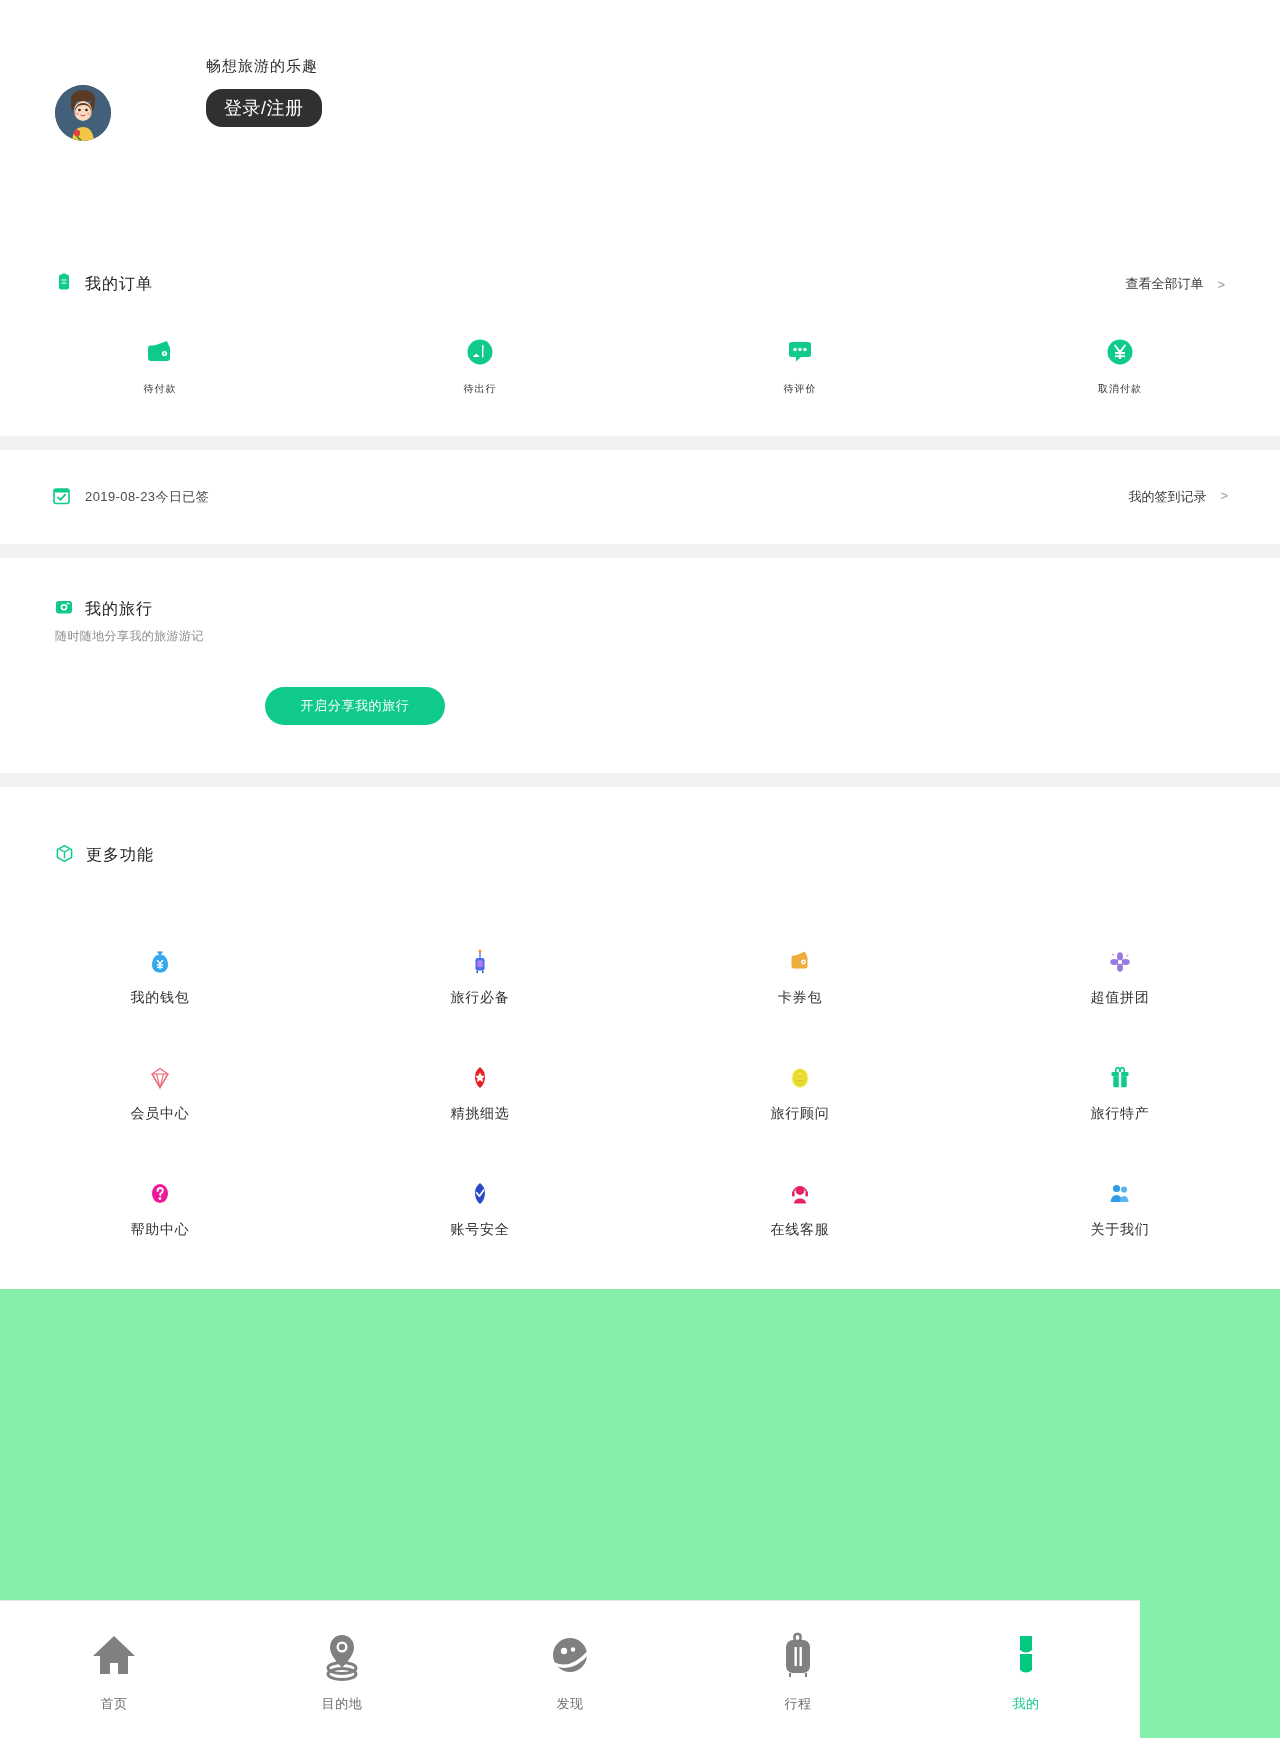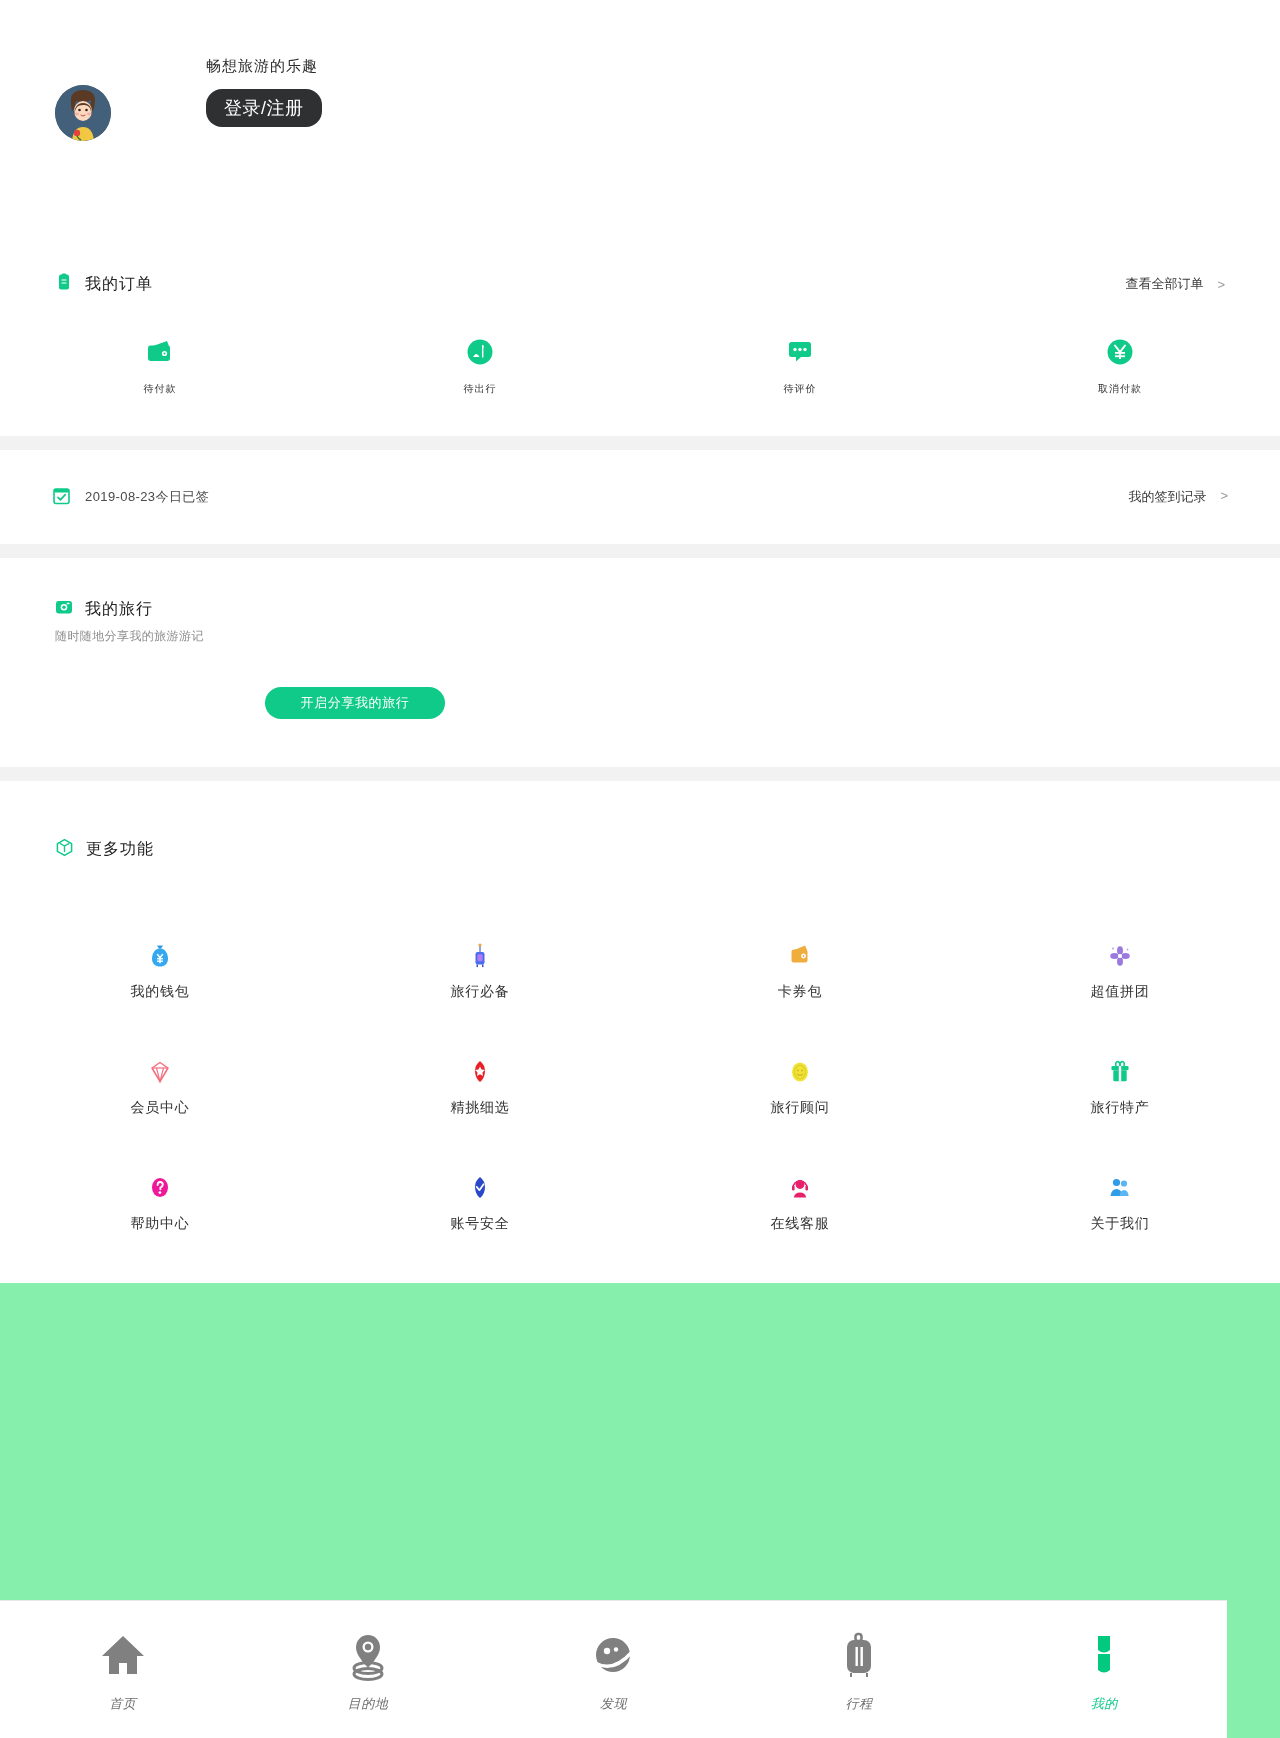--- a/index.html
+++ b/index.html
@@ -166,21 +166,21 @@
     font-size: 12px;
     color: #8d8d8d;
     letter-spacing: 0.4px;
   }
   .share-btn-wrap {
     padding-top: 42px;
     padding-left: 265px;
   }
   .share-btn {
     width: 180px;
-    height: 32px;
+    height: 38px;
     border-radius: 19px;
     border: none;
     background: #0fca89;
     color: #ffffff;
     font-size: 13px;
     letter-spacing: 0.6px;
     cursor: pointer;
     font-family: inherit;
   }
 
@@ -212,28 +212,27 @@
     font-size: 14px;
     color: #333;
     letter-spacing: 0.8px;
   }
 
   
   .tabbar {
     position: absolute;
     left: 0;
     bottom: 0;
-    width: 1227px;
+    width: 1140px;
     height: 138px;
     background: #ffffff;
     border-top: 1px solid #e9e9e9;
     display: grid;
     grid-template-columns: repeat(5, 1fr);
     align-items: center;
-    font-style: italic;
   }
   .tab {
     display: flex;
     flex-direction: column;
     align-items: center;
     justify-content: center;
     height: 100%;
     cursor: pointer;
   }
   .tab-icon {

